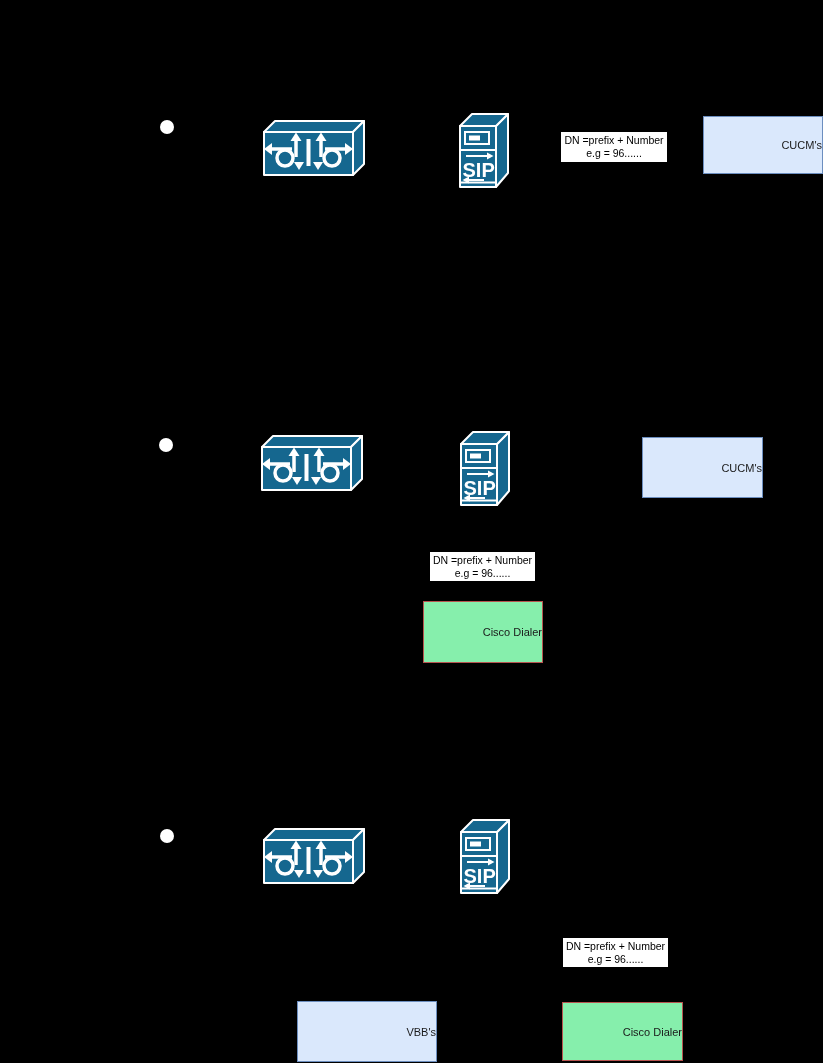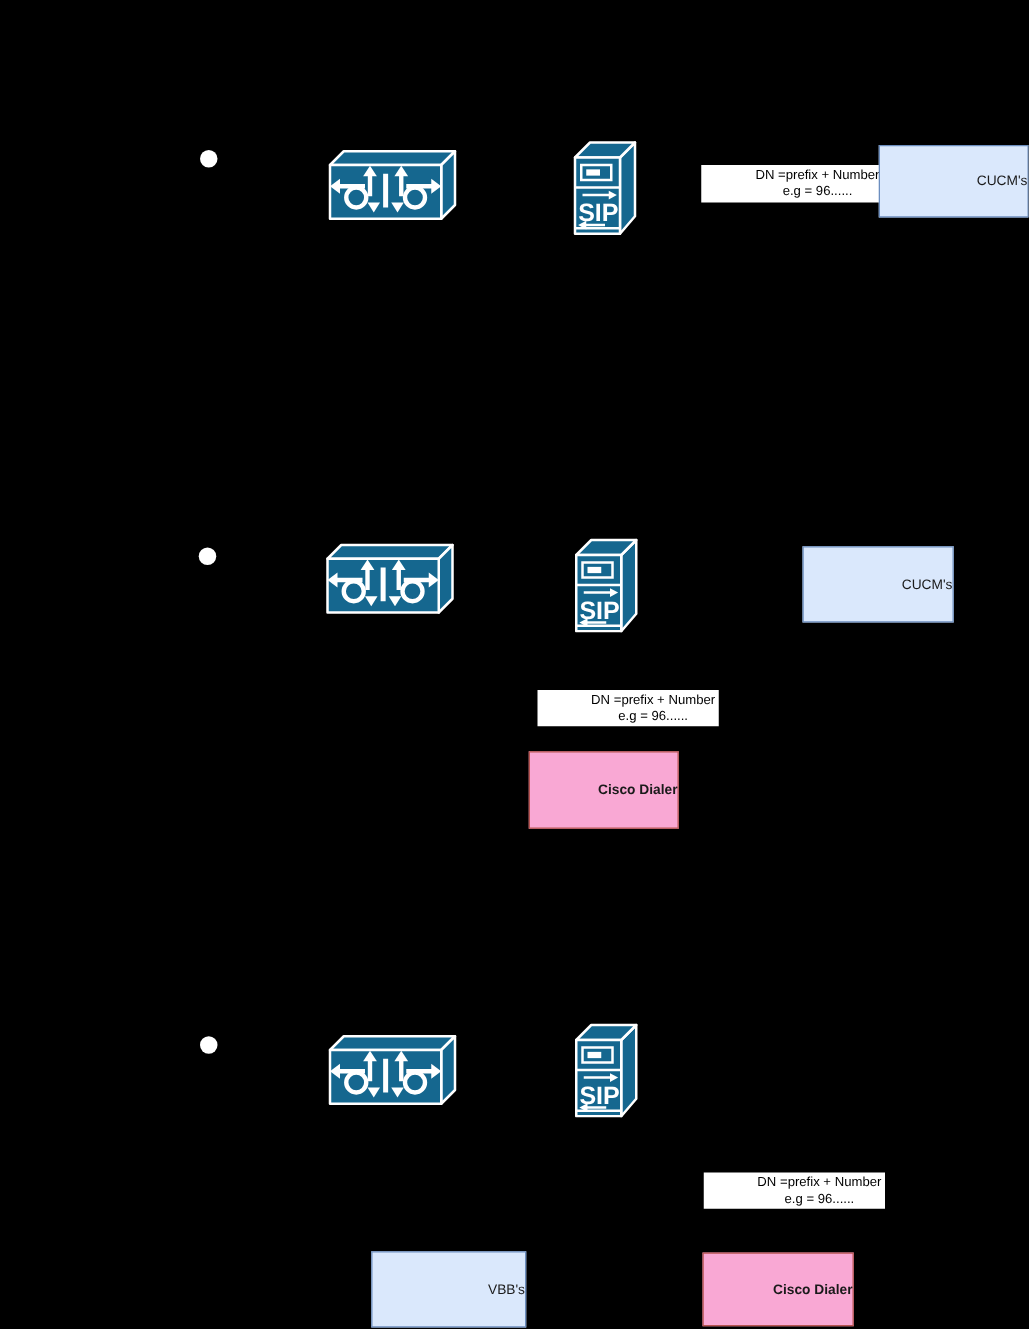--- a/index.html
+++ b/index.html
@@ -14,29 +14,29 @@
   .bullet{
     width:14px;height:14px;border-radius:50%;
     background:#ffffff;
   }
   .icon-router{width:104px;height:58px;}
   .icon-sip{width:52px;height:76px;}
   .note{
     background:#ffffff;color:#000000;
     font-size:10.5px;line-height:13px;
     display:flex;flex-direction:column;justify-content:center;align-items:center;
-    white-space:nowrap;text-align:center;padding-left:40px;
+    white-space:nowrap;text-align:center;
   }
   .box{
     display:flex;align-items:center;justify-content:flex-end;
     font-size:11px;color:#1a1a1a;text-align:center;
     box-sizing:border-box;
   }
   .box-blue{background:#dae8fc;border:1.5px solid #6c8ebf;}
-  .box-red{background:#f9a8d4;border:1.5px solid #b85450;font-weight:bold;}
+  .box-red{background:#86efac;border:1.5px solid #b85450;}
 </style>
 </head>
 <body>
 
 <svg width="0" height="0" style="position:absolute">
   <defs>
     <symbol id="sym-router" viewBox="0 0 104 58">
       <g stroke="#ffffff" stroke-width="2" fill="#15678f" stroke-linejoin="round">
         <polygon points="2,13 13,2 102,2 91,13"></polygon>
         <polygon points="91,13 102,2 102,45 91,56"></polygon>
@@ -131,21 +131,21 @@
 
   <svg class="abs icon-sip" style="left:459px;top:818px;">
     <use href="#sym-sip"></use>
   </svg>
 
   <div class="abs note" style="left:563px;top:938px;width:105px;height:29px;">
     <div>DN =prefix + Number</div>
     <div>e.g = 96......</div>
   </div>
 
-  <div class="abs box box-blue" style="left:297px;top:1001px;width:124px;height:61px;">
+  <div class="abs box box-blue" style="left:297px;top:1001px;width:140px;height:61px;">
     <span>VBB's</span>
   </div>
 
   <div class="abs box box-red" style="left:562px;top:1002px;width:121px;height:59px;">
     <span>Cisco Dialer</span>
   </div>
 
 </div>
 
 </body></html>

